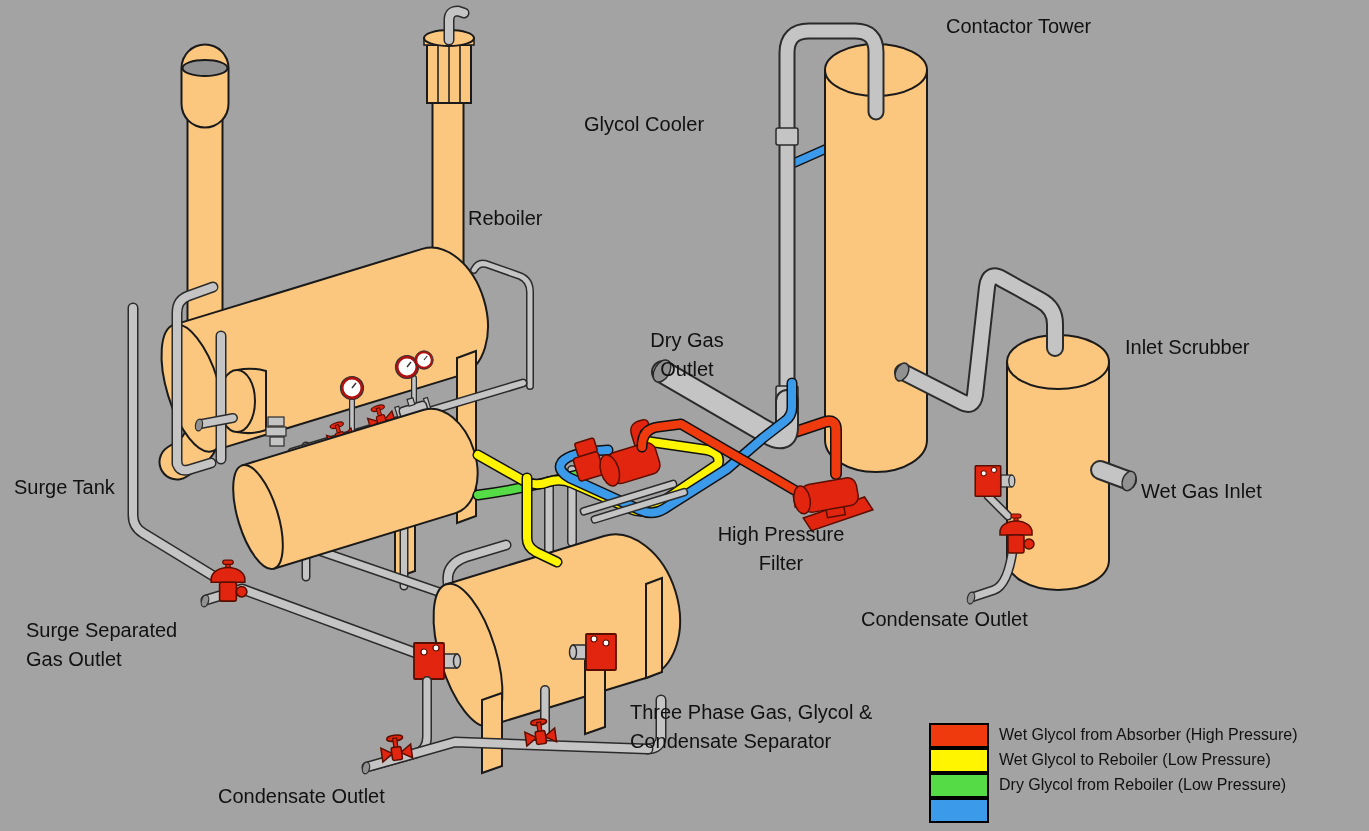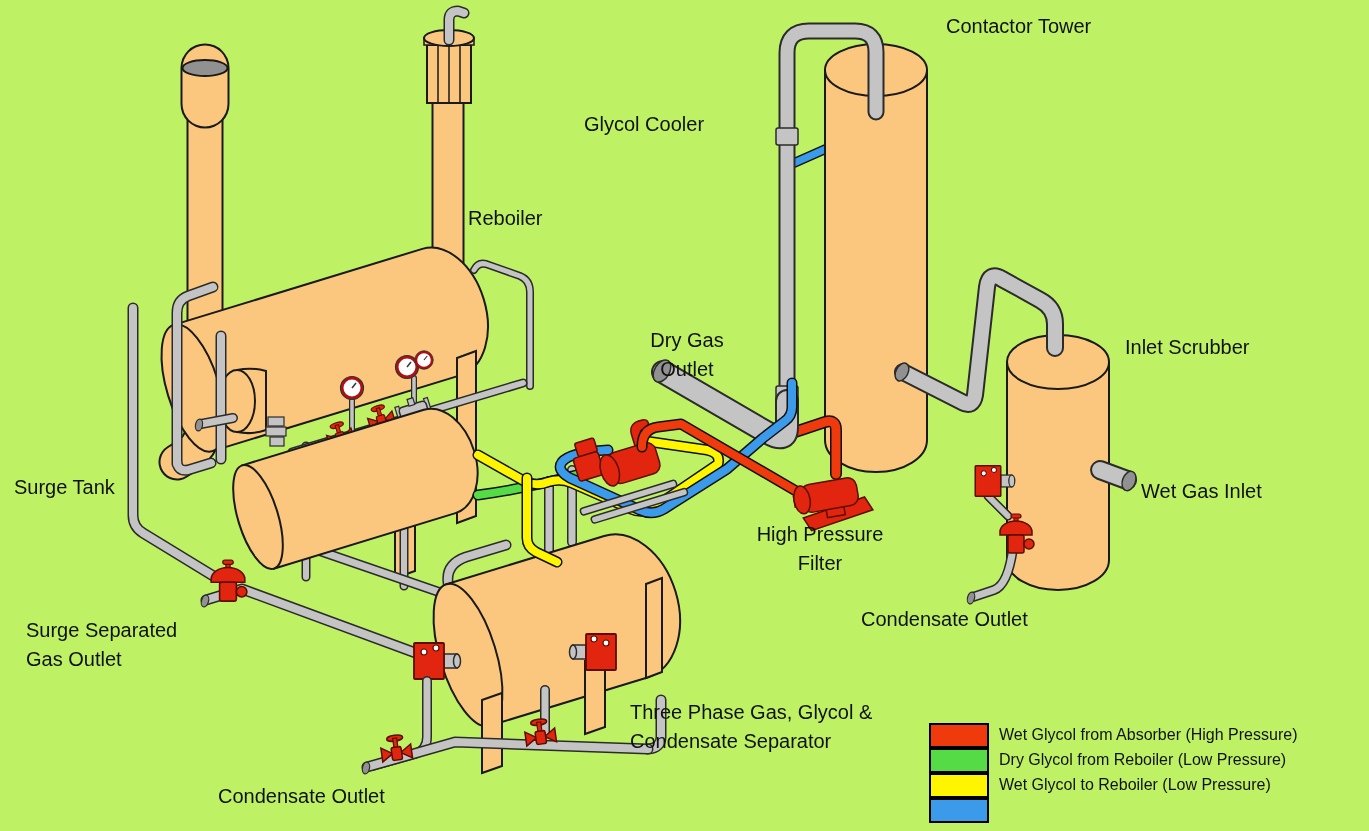--- a/index.html
+++ b/index.html
@@ -1,16 +1,16 @@
 <!DOCTYPE html>
 <html><head>
 <meta charset="utf-8">
 <style>
   html,body{margin:0;padding:0;background:#fff;}
-  #stage{position:relative;width:1369px;height:831px;background:#bef264;overflow:hidden;
+  #stage{position:relative;width:1369px;height:831px;background:#a3a3a3;overflow:hidden;
          font-family:"Liberation Sans",sans-serif;}
   #stage svg{position:absolute;left:0;top:0;}
   .pipe{fill:none;stroke-linecap:round;stroke-linejoin:round;}
   .lbl{position:absolute;color:#111;font-size:20px;line-height:29px;white-space:nowrap;}
   .lbl.center{text-align:center;}
   #legend{position:absolute;left:929px;top:723px;}
   .lrow{display:flex;align-items:center;height:24px;margin-bottom:1px;}
   .lswatch{width:56px;height:21px;border:2px solid #000;margin-right:10px;flex:0 0 auto;}
   .llabel{color:#111;font-size:16px;white-space:nowrap;}
 </style>
@@ -318,39 +318,39 @@
 <div class="lbl" style="left:14px;top:473px;">Surge Tank</div>
 <div class="lbl" style="left:26px;top:616px;">
   <div>Surge Separated</div>
   <div>Gas Outlet</div>
 </div>
 <div class="lbl" style="left:218px;top:782px;">Condensate Outlet</div>
 <div class="lbl" style="left:630px;top:698px;">
   <div>Three Phase Gas, Glycol &amp;</div>
   <div>Condensate Separator</div>
 </div>
-<div class="lbl center" style="left:735px;top:520px;width:170px;">
+<div class="lbl center" style="left:696px;top:520px;width:170px;">
   <div>High Pressure</div>
   <div>Filter</div>
 </div>
 <div class="lbl" style="left:1125px;top:333px;">Inlet Scrubber</div>
 <div class="lbl" style="left:1141px;top:477px;text-align:right;">Wet Gas Inlet</div>
 <div class="lbl" style="left:861px;top:605px;">Condensate Outlet</div>
 
 <div id="legend">
   <div class="lrow">
     <span class="lswatch" style="background-color: rgb(238, 58, 12);"></span>
     <span class="llabel">Wet Glycol from Absorber (High Pressure)</span>
   </div>
   <div class="lrow">
+    <span class="lswatch" style="background-color: rgb(255, 245, 0);"></span>
+    <span class="llabel">Wet Glycol to Reboiler (Low Pressure)</span>
+  </div>
+  <div class="lrow">
     <span class="lswatch" style="background-color: rgb(85, 219, 69);"></span>
     <span class="llabel">Dry Glycol from Reboiler (Low Pressure)</span>
   </div>
   <div class="lrow">
-    <span class="lswatch" style="background-color: rgb(255, 245, 0);"></span>
-    <span class="llabel">Wet Glycol to Reboiler (Low Pressure)</span>
-  </div>
-  <div class="lrow">
     <span class="lswatch" style="background-color: rgb(59, 154, 234);"></span>
   </div>
 </div>
 
 </div>
 
 </body></html>

